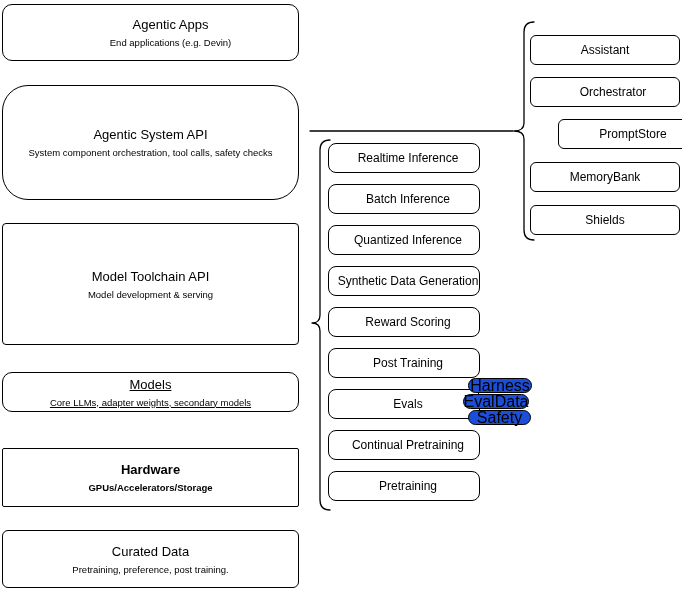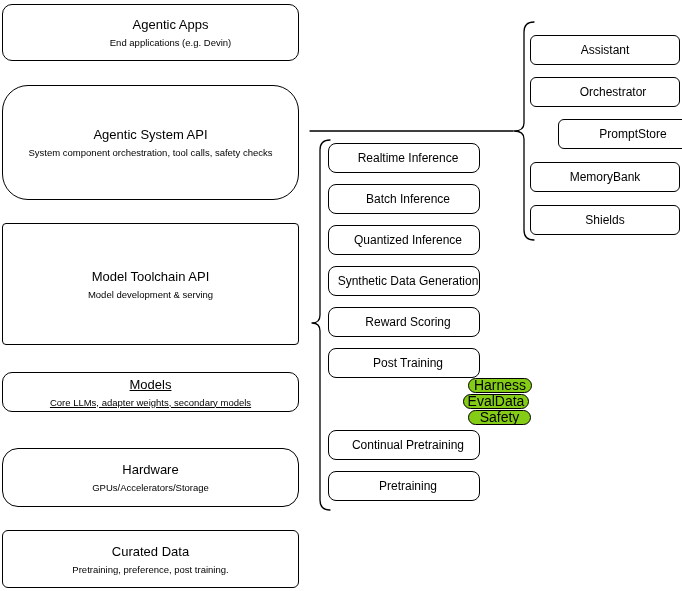--- a/index.html
+++ b/index.html
@@ -87,25 +87,25 @@
     font-size: 12px;
     white-space: nowrap;
   }
   
   .pill {
     position: absolute;
     height: 15px;
     box-sizing: border-box;
     border: 1.3px solid #000000;
     border-radius: 8px;
-    background: #84cc16;
+    background: #1d4ed8;
     display: flex;
     align-items: center;
     justify-content: center;
-    font-size: 14px;
+    font-size: 16px;
     line-height: 13px;
     white-space: nowrap;
     z-index: 5;
   }
 </style>
 </head>
 <body>
 
 <div class="canvas">
 
@@ -128,36 +128,37 @@
   <div class="lnode" style="top:223px; height:122px; border-radius:4px;">
     <div class="ltitle">Model Toolchain API</div>
     <div class="lsub">Model development &amp; serving</div>
   </div>
 
   <div class="lnode" style="top:372px; height:40px; border-radius:10px;text-decoration:underline;">
     <div class="ltitle">Models</div>
     <div class="lsub">Core LLMs, adapter weights, secondary models</div>
   </div>
 
-  <div class="lnode" style="top:448px; height:59px; border-radius:16px;">
+  <div class="lnode" style="top:448px; height:59px; border-radius:2px;font-weight:bold;">
     <div class="ltitle">Hardware</div>
     <div class="lsub">GPUs/Accelerators/Storage</div>
   </div>
 
   <div class="lnode" style="top:530px; height:58px; border-radius:6px;">
     <div class="ltitle">Curated Data</div>
     <div class="lsub">Pretraining, preference, post training.</div>
   </div>
 
   <div class="mnode" style="top:143px;">Realtime Inference</div>
   <div class="mnode" style="top:184px;">Batch Inference</div>
   <div class="mnode" style="top:225px;">Quantized Inference</div>
   <div class="mnode" style="top:266px;">Synthetic Data Generation</div>
   <div class="mnode" style="top:307px;">Reward Scoring</div>
   <div class="mnode" style="top:348px;">Post Training</div>
+  <div class="mnode" style="top:389px;">Evals</div>
   <div class="mnode" style="top:430px;">Continual Pretraining</div>
   <div class="mnode" style="top:471px;">Pretraining</div>
 
   <div class="pill" style="left:468px; top:378px; width:64px;">Harness</div>
   <div class="pill" style="left:463px; top:394px; width:66px;">EvalData</div>
   <div class="pill" style="left:468px; top:410px; width:63px;">Safety</div>
 
   <div class="rnode" style="top:35px;">Assistant</div>
   <div class="rnode" style="top:77px;padding-left:16px;">Orchestrator</div>
   <div class="rnode" style="top:119px;margin-left:28px;">PromptStore</div>

